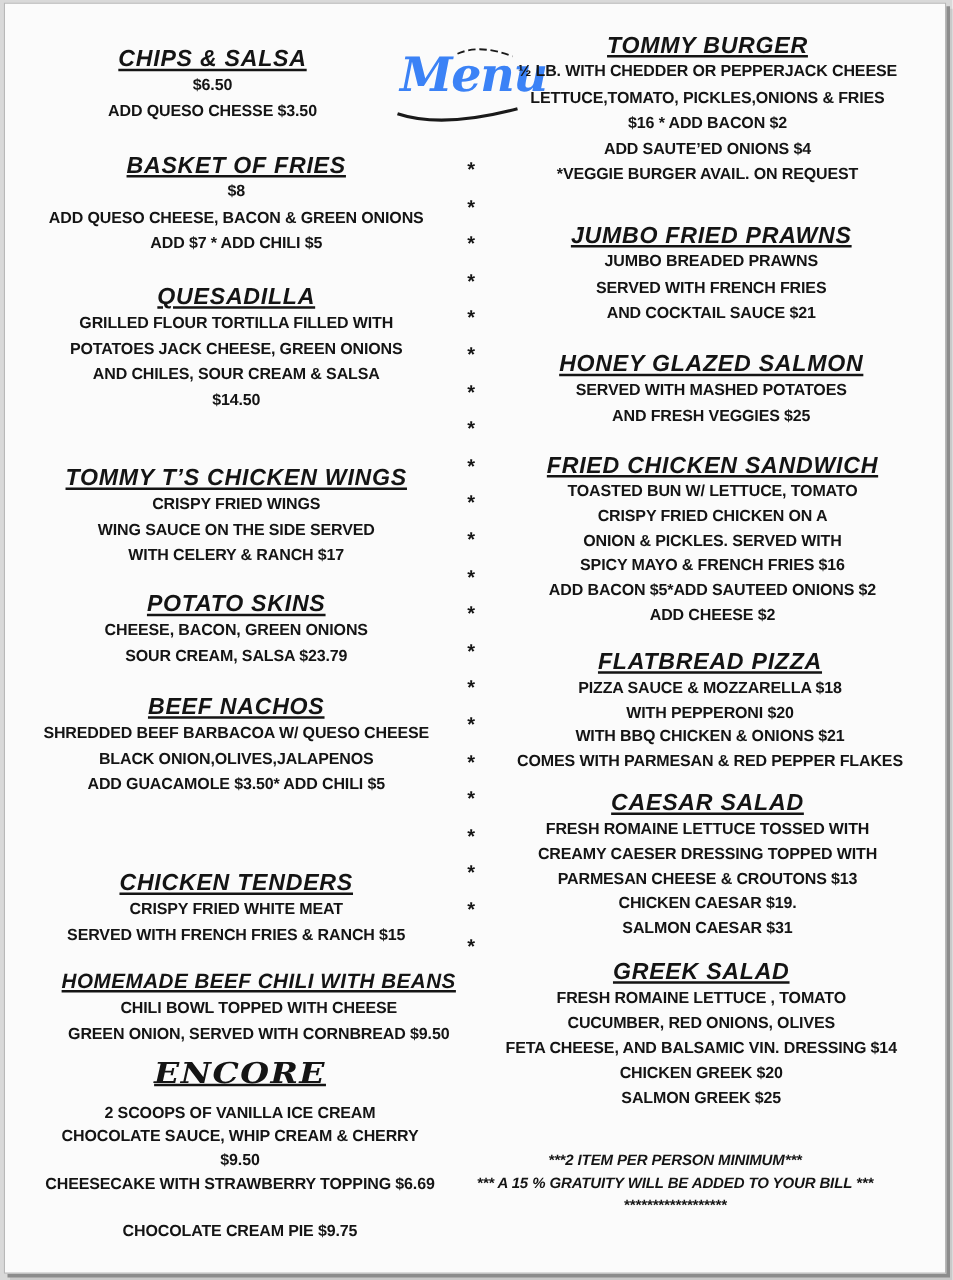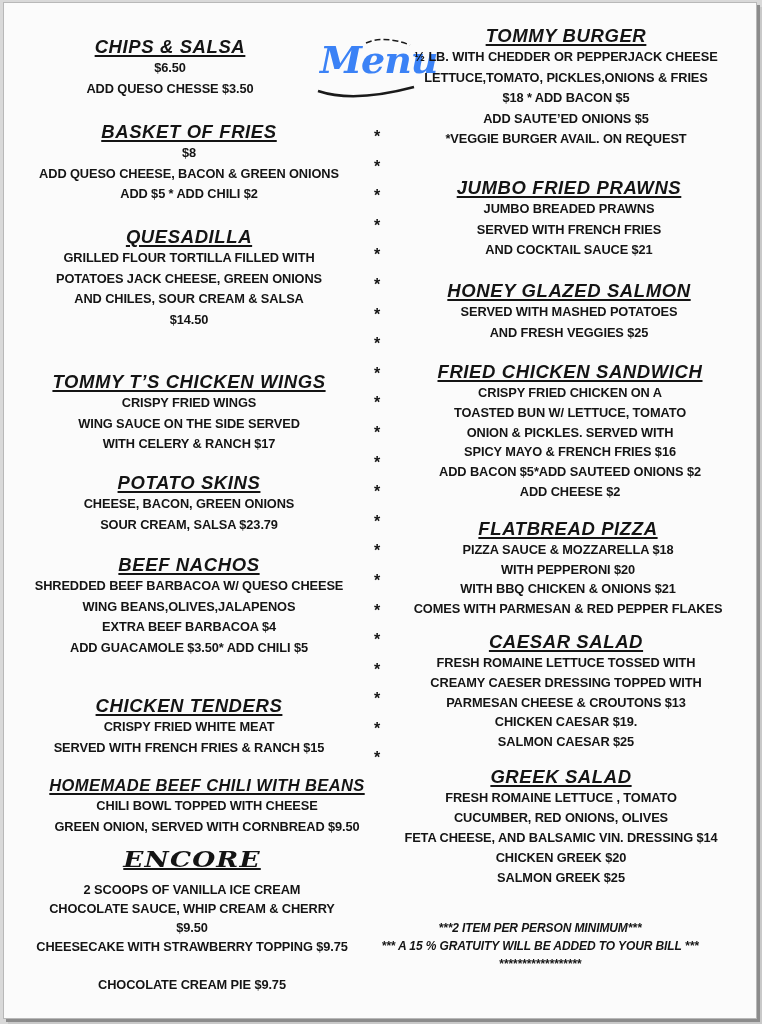--- a/index.html
+++ b/index.html
@@ -69,21 +69,21 @@
   <div class="block" style="left:166px;top:33px">
     <div class="heading">CHIPS &amp; SALSA</div>
     <div class="line">$6.50</div>
     <div class="line">ADD QUESO CHESSE   $3.50</div>
   </div>
 
   <div class="block" style="left:185px;top:118px">
     <div class="heading">BASKET OF FRIES</div>
     <div class="line">$8</div>
     <div class="line">ADD QUESO CHEESE, BACON &amp; GREEN ONIONS</div>
-    <div class="line">ADD $5 * ADD CHILI $2</div>
+    <div class="line">ADD $7 * ADD CHILI $5</div>
   </div>
 
   <div class="block" style="left:185px;top:223px">
     <div class="heading">QUESADILLA</div>
     <div class="line">GRILLED FLOUR TORTILLA FILLED WITH</div>
     <div class="line">POTATOES JACK CHEESE, GREEN ONIONS</div>
     <div class="line">AND CHILES, SOUR CREAM &amp; SALSA</div>
     <div class="line">$14.50</div>
   </div>
 
@@ -96,22 +96,21 @@
 
   <div class="block" style="left:185px;top:469px">
     <div class="heading">POTATO SKINS</div>
     <div class="line">CHEESE, BACON, GREEN ONIONS</div>
     <div class="line">SOUR CREAM, SALSA $23.79</div>
   </div>
 
   <div class="block" style="left:185px;top:551px">
     <div class="heading">BEEF NACHOS</div>
     <div class="line">SHREDDED  BEEF BARBACOA W/ QUESO CHEESE</div>
-    <div class="line">WING BEANS,OLIVES,JALAPENOS</div>
-    <div class="line">EXTRA BEEF BARBACOA $4</div>
+    <div class="line">BLACK ONION,OLIVES,JALAPENOS</div>
     <div class="line">ADD GUACAMOLE $3.50* ADD CHILI $5</div>
   </div>
 
   <div class="block" style="left:185px;top:692px">
     <div class="heading">CHICKEN TENDERS</div>
     <div class="line">CRISPY FRIED WHITE MEAT</div>
     <div class="line">SERVED WITH FRENCH FRIES &amp; RANCH $15</div>
   </div>
 
   <div class="block" style="left:203px;top:771px">
@@ -119,21 +118,21 @@
     <div class="line">CHILI BOWL TOPPED WITH CHEESE</div>
     <div class="line">GREEN ONION, SERVED WITH CORNBREAD $9.50</div>
   </div>
 
   <div class="block" style="left:188px;top:843px">
     <div><span class="encore">ENCORE</span></div>
     <div style="height:8px"></div>
     <div class="line" style="line-height:19px">2 SCOOPS OF VANILLA ICE CREAM</div>
     <div class="line" style="line-height:19px">CHOCOLATE SAUCE, WHIP CREAM &amp; CHERRY</div>
     <div class="line" style="line-height:19px">$9.50</div>
-    <div class="line" style="line-height:19px">CHEESECAKE WITH STRAWBERRY TOPPING $9.75</div>
+    <div class="line" style="line-height:19px">CHEESECAKE WITH STRAWBERRY TOPPING $6.69</div>
     <div style="height:19px"></div>
     <div class="line" style="line-height:19px">CHOCOLATE CREAM PIE $9.75</div>
   </div>
 
   <div class="stars">
     <div class="star">*</div>
     <div class="star">*</div>
     <div class="star">*</div>
     <div class="star">*</div>
     <div class="star">*</div>
@@ -153,63 +152,63 @@
     <div class="star">*</div>
     <div class="star">*</div>
     <div class="star">*</div>
     <div class="star">*</div>
   </div>
 
   <div class="block" style="left:562px;top:22px">
     <div class="heading">TOMMY BURGER</div>
     <div class="line">½ LB. WITH CHEDDER OR PEPPERJACK CHEESE</div>
     <div class="line">LETTUCE,TOMATO, PICKLES,ONIONS &amp; FRIES</div>
-    <div class="line">$18 * ADD BACON $5</div>
-    <div class="line">ADD SAUTE’ED ONIONS $5</div>
+    <div class="line">$16 * ADD BACON $2</div>
+    <div class="line">ADD SAUTE’ED ONIONS $4</div>
     <div class="line">*VEGGIE BURGER AVAIL. ON REQUEST</div>
   </div>
 
   <div class="block" style="left:565px;top:174px">
     <div class="heading">JUMBO FRIED PRAWNS</div>
     <div class="line">JUMBO BREADED PRAWNS</div>
     <div class="line">SERVED WITH FRENCH FRIES</div>
     <div class="line">AND COCKTAIL SAUCE  $21</div>
   </div>
 
   <div class="block" style="left:565px;top:277px">
     <div class="heading">HONEY GLAZED SALMON</div>
     <div class="line">SERVED WITH MASHED POTATOES</div>
     <div class="line">AND FRESH VEGGIES $25</div>
   </div>
 
   <div class="block" style="left:566px;top:358px">
     <div class="heading">FRIED CHICKEN SANDWICH</div>
+    <div class="line" style="line-height:19.8px">TOASTED BUN W/ LETTUCE, TOMATO</div>
     <div class="line" style="line-height:19.8px">CRISPY FRIED CHICKEN ON A</div>
-    <div class="line" style="line-height:19.8px">TOASTED BUN W/ LETTUCE, TOMATO</div>
     <div class="line" style="line-height:19.8px">ONION &amp; PICKLES. SERVED WITH</div>
     <div class="line" style="line-height:19.8px">SPICY MAYO &amp; FRENCH FRIES $16</div>
     <div class="line" style="line-height:19.8px">ADD BACON $5*ADD SAUTEED ONIONS $2</div>
     <div class="line" style="line-height:19.8px">ADD CHEESE $2</div>
   </div>
 
   <div class="block" style="left:564px;top:515px">
     <div class="heading">FLATBREAD PIZZA</div>
     <div class="line" style="line-height:19.5px">PIZZA SAUCE &amp; MOZZARELLA $18</div>
     <div class="line" style="line-height:19.5px">WITH PEPPERONI $20</div>
     <div class="line" style="line-height:19.5px">WITH BBQ CHICKEN &amp; ONIONS $21</div>
     <div class="line" style="line-height:19.5px">COMES WITH PARMESAN &amp; RED PEPPER FLAKES</div>
   </div>
 
   <div class="block" style="left:562px;top:628px">
     <div class="heading">CAESAR SALAD</div>
     <div class="line" style="line-height:19.8px">FRESH ROMAINE LETTUCE TOSSED WITH</div>
     <div class="line" style="line-height:19.8px">CREAMY CAESER DRESSING TOPPED WITH</div>
     <div class="line" style="line-height:19.8px">PARMESAN CHEESE &amp; CROUTONS $13</div>
     <div class="line" style="line-height:19.8px">CHICKEN CAESAR $19.</div>
-    <div class="line" style="line-height:19.8px">SALMON CAESAR $25</div>
+    <div class="line" style="line-height:19.8px">SALMON CAESAR $31</div>
   </div>
 
   <div class="block" style="left:557px;top:763px">
     <div class="heading">GREEK SALAD</div>
     <div class="line" style="line-height:20px">FRESH ROMAINE LETTUCE , TOMATO</div>
     <div class="line" style="line-height:20px">CUCUMBER, RED ONIONS, OLIVES</div>
     <div class="line" style="line-height:20px">FETA CHEESE, AND BALSAMIC VIN. DRESSING $14</div>
     <div class="line" style="line-height:20px">CHICKEN GREEK $20</div>
     <div class="line" style="line-height:20px">SALMON GREEK $25</div>
   </div>

